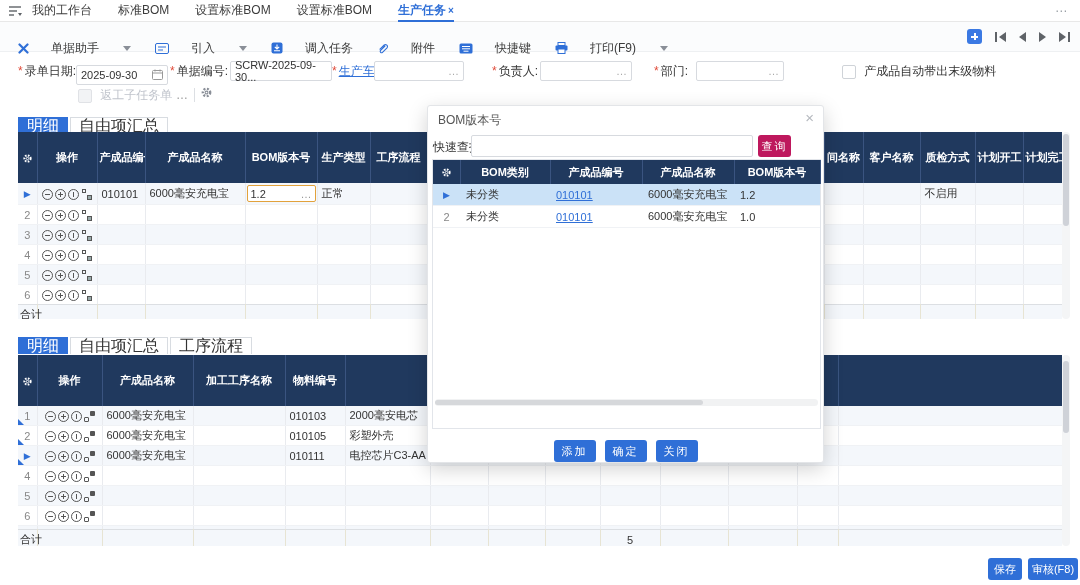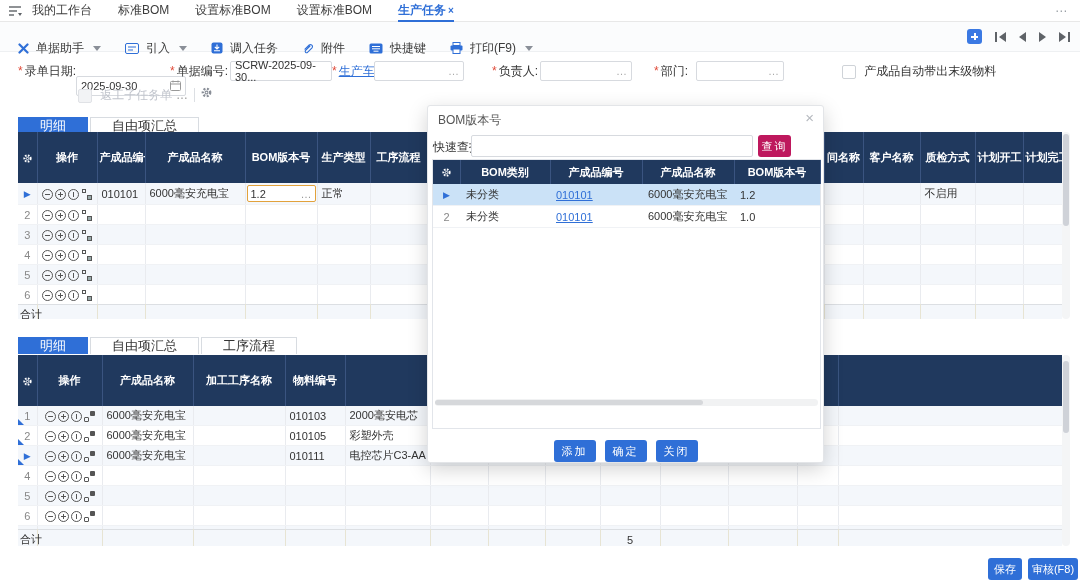--- a/index.html
+++ b/index.html
@@ -11,21 +11,21 @@
   .tabbar{position:absolute;left:0;top:0;width:1080px;height:22px;border-bottom:1px solid #e8e8e8;
     display:flex;align-items:center;padding-left:8px;box-sizing:border-box;}
   .tabbar .tab{height:22px;line-height:21px;margin-right:26px;cursor:default;color:#3c3c3c;white-space:nowrap;}
   .tabbar .tab.active{color:#2f6fd7;border-bottom:2px solid #2f6fd7;box-sizing:border-box;font-weight:bold;}
   .tabbar .tab .x{color:#2f6fd7;font-size:10px;margin-left:2px;}
   .tab-more{margin-left:auto;margin-right:12px;color:#9aa0a6;letter-spacing:1px;}
 
   
   .toolbar{position:absolute;left:0;top:22px;width:1080px;height:30px;background:#fbfcfd;
     border-bottom:1px solid #eef0f2;display:flex;align-items:center;padding-left:18px;box-sizing:border-box;}
-  .tbi{display:flex;align-items:center;gap:7px;margin-right:24px;color:#3c3c3c;white-space:nowrap;margin-top:23px;}
+  .tbi{display:flex;align-items:center;gap:22px;margin-right:24px;color:#3c3c3c;white-space:nowrap;margin-top:23px;}
   .tbi svg{display:block;}
   .caret{display:inline-block;width:0;height:0;border-left:4px solid transparent;border-right:4px solid transparent;
     border-top:5px solid #8a8f98;margin-left:2px;}
   .tb-right{margin-left:auto;margin-right:10px;display:flex;align-items:center;gap:13px;}
   .addrec{width:15px;height:15px;background:#3b79e3;border-radius:3px;position:relative;}
   .addrec::before,.addrec::after{content:"";position:absolute;background:#fff;}
   .addrec::before{left:4px;right:4px;top:7px;height:1.5px;}
   .addrec::after{top:4px;bottom:4px;left:7px;width:1.5px;}
   .navgrp{display:flex;align-items:center;gap:2px;}
   .tri{display:inline-block;width:0;height:0;border-top:5px solid transparent;border-bottom:5px solid transparent;}
@@ -41,21 +41,21 @@
     display:flex;align-items:center;justify-content:space-between;padding:0 4px;box-sizing:border-box;font-size:11px;}
   .inp .dots{color:#aaa;}
   .cb{display:inline-block;width:12px;height:12px;border:1px solid #cfd3d8;border-radius:2px;background:#fff;vertical-align:middle;}
   .cb.dis{background:#f2f3f5;border-color:#e0e2e6;}
   .graytext{color:#c0c4cc;}
   .vdiv{display:inline-block;width:1px;height:14px;background:#dcdfe3;vertical-align:middle;}
   .gear-gray{color:#8a8f98;}
 
   
   .gtabs{position:absolute;display:flex;gap:2px;}
-  .gtab{height:16px;line-height:16px;padding:0 21px;font-size:13px;border:1px solid #d8dce1;border-bottom:none;
+  .gtab{height:16px;line-height:16px;padding:0 8px;font-size:16px;border:1px solid #d8dce1;border-bottom:none;
     background:#fff;color:#333;white-space:nowrap;}
   .gtab.active{background:#2f6fd7;border-color:#2f6fd7;color:#fff;}
 
   
   .twrap{position:absolute;overflow:hidden;background:#fff;}
   .gridtable{border-collapse:collapse;table-layout:fixed;width:1044px;font-size:11px;}
   .gridtable th{background:#20395e;color:#fff;font-weight:bold;height:15px;padding:18px 2px;
     border-right:1px solid #3a5480;white-space:nowrap;overflow:hidden;text-align:center;font-size:11px;}
   .gridtable td{height:19px;padding:0 4px;border-right:1px solid #e9ebef;border-bottom:1px solid #f0f2f5;
     white-space:nowrap;overflow:hidden;color:#333;background:#fff;}
@@ -215,21 +215,21 @@
           <span class="tri r"></span>
         </span>
       <span class="navgrp">
           <span class="tri r"></span>
           <span class="navbarline"></span>
         </span>
     </span>
   </div>
 
   <span class="flabel" style="left:18px;top:61px;"><span class="star">*</span><span>录单日期:</span></span>
-  <div class="inp" style="left:76px;top:76px;width:110px;justify-content:space-between;">
+  <div class="inp" style="left:76px;top:65px;width:92px;justify-content:space-between;">
     <span>2025-09-30</span>
     <span><svg width="11" height="11" viewBox="0 0 11 11">
           <rect x="0.5" y="1.5" width="10" height="9" rx="1" fill="none" stroke="#999"></rect>
           <line x1="0.5" y1="4" x2="10.5" y2="4" stroke="#999"></line>
           <line x1="3" y1="0.5" x2="3" y2="2.5" stroke="#999"></line>
           <line x1="8" y1="0.5" x2="8" y2="2.5" stroke="#999"></line>
         </svg></span>
   </div>
   <span class="flabel" style="left:170px;top:61px;"><span class="star">*</span><span>单据编号:</span></span>
   <div class="inp" style="left:230px;top:61px;width:102px;">

